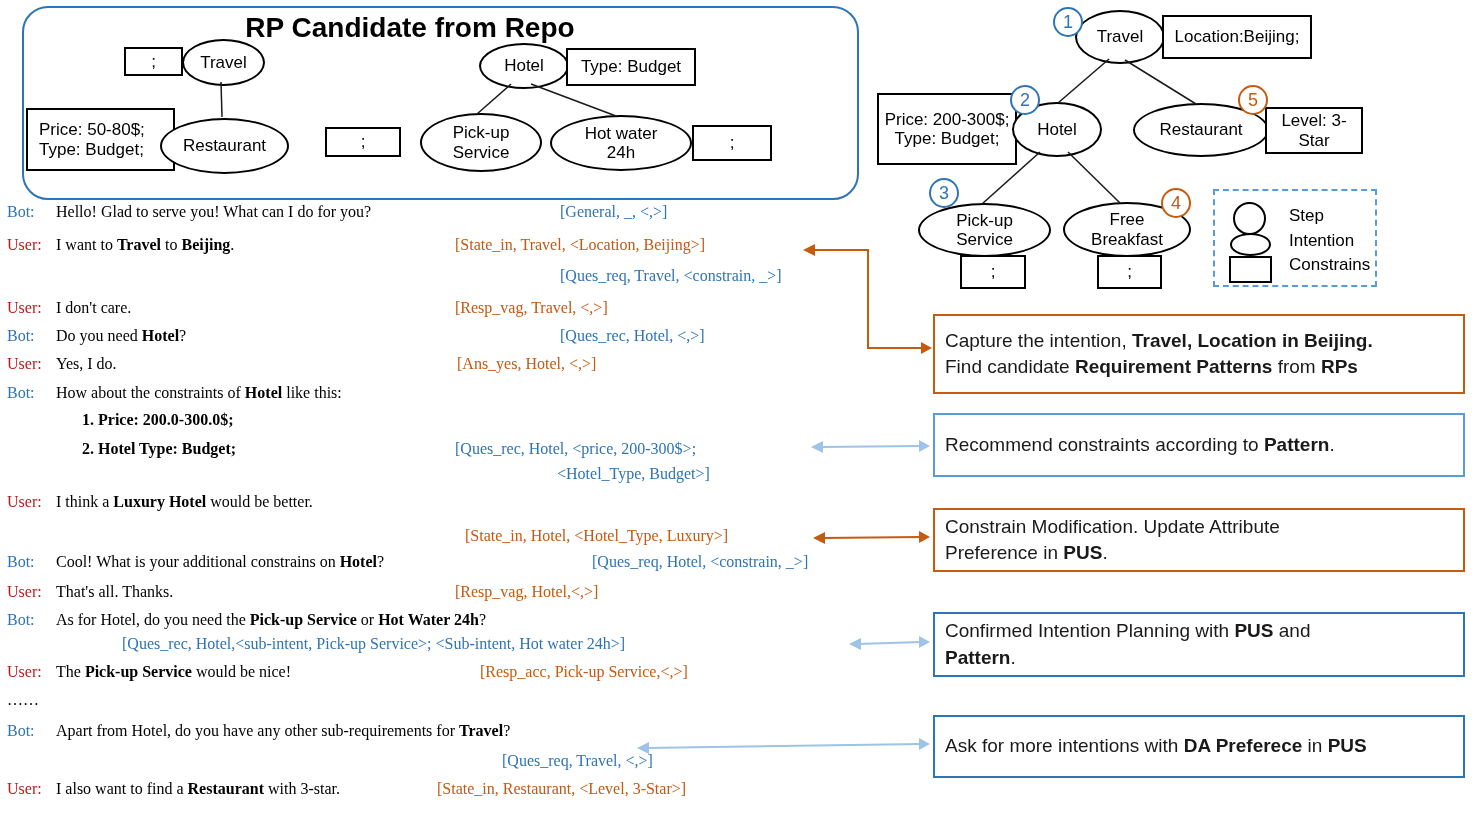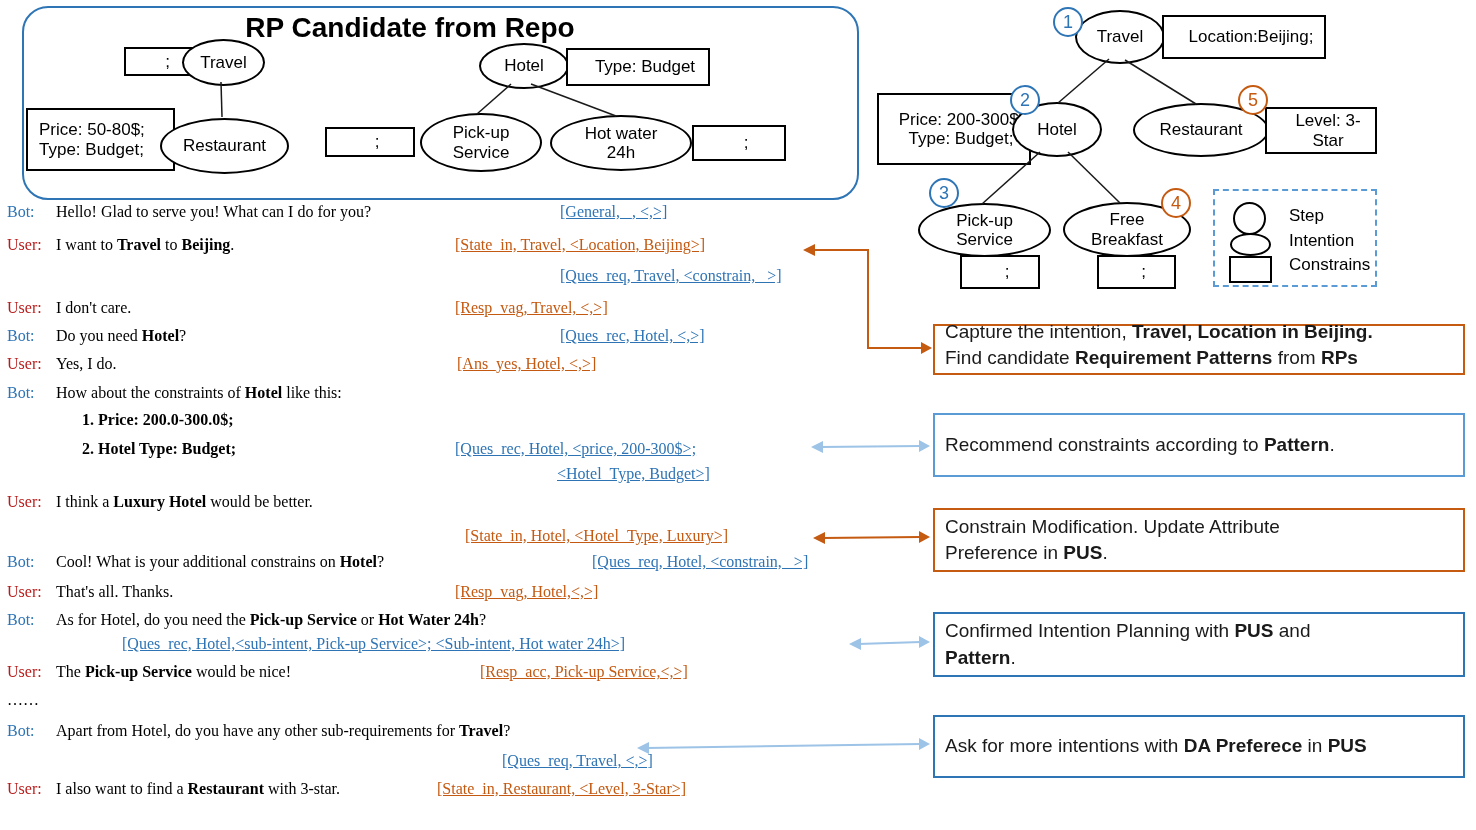--- a/index.html
+++ b/index.html
@@ -5,21 +5,21 @@
   html,body{margin:0;padding:0;background:#fff;}
   #stage{position:relative;width:1476px;height:830px;background:#fff;overflow:hidden;
          font-family:"Liberation Sans",sans-serif;color:#111;}
   #overlay{position:absolute;left:0;top:0;width:1476px;height:830px;pointer-events:none;z-index:6;}
 
   
   .node{position:absolute;display:flex;align-items:center;justify-content:center;
         text-align:center;white-space:pre-line;background:#fff;z-index:4;
         font-size:17px;line-height:1.12;color:#000;}
   .ellipse{border:2.2px solid #000;border-radius:50%;}
-  .rectbox{border:2.2px solid #000;padding-left:14px;}
+  .rectbox{border:2.2px solid #000;}
   .ta-l{justify-content:flex-start;text-align:left;padding-left:11px;}
   .step{position:absolute;width:26px;height:26px;border-radius:50%;background:#fff;
         display:flex;align-items:center;justify-content:center;font-size:18px;z-index:5;}
   .step.blue{border:2px solid #2E75B6;color:#2E75B6;}
   .step.orange{border:2px solid #C55A11;color:#C55A11;}
 
   #rp-box{position:absolute;left:22px;top:6px;width:833px;height:190px;
           border:2.5px solid #2E75B6;border-radius:26px;background:#fff;z-index:2;}
   #rp-title{position:absolute;left:230px;top:12px;width:360px;text-align:center;
             font-weight:bold;font-size:28px;color:#000;z-index:4;}
@@ -30,21 +30,21 @@
   .lg-shape{position:absolute;border:2px solid #000;background:#fff;}
   .lg-label{position:absolute;font-size:17px;color:#000;}
 
   
   #dialogue{position:absolute;left:0;top:0;width:1177px;height:830px;z-index:5;
             font-family:"Liberation Serif",serif;font-size:16px;color:#000;}
   .dline{position:absolute;white-space:nowrap;}
   .sp{display:inline-block;width:49px;}
   .sp.bot{color:#2E74B5;}
   .sp.user{color:#b91c1c;}
-  .ann{position:absolute;white-space:nowrap;text-decoration:underline;}
+  .ann{position:absolute;white-space:nowrap;}
   .ann.blue{color:#2E74B5;}
   .ann.orange{color:#C45911;}
 
   
   .callout{position:absolute;left:933px;width:532px;background:#fff;z-index:5;
            display:flex;align-items:center;padding:2px 10px;box-sizing:border-box;
            font-size:19px;line-height:1.38;color:#1a1a1a;}
   .callout.orange{border:2.5px solid #C55A11;}
   .callout.blue{border:2.5px solid #2E75B6;}
   .callout.lightblue{border:2.5px solid #5B9BD5;}
@@ -170,21 +170,21 @@
       <div class="dline" style="top: 663px; left: 7px;"><span class="sp user">User:</span><span class="msg"><span>The </span><b>Pick-up Service</b><span> would be nice!</span></span></div>
       <span class="ann orange" style="left: 480px; top: 663px;">[Resp_acc, Pick-up Service,&lt;,&gt;]</span>
       <div class="dline" style="top: 691px; left: 7px;"><span class="msg"><span>……</span></span></div>
       <div class="dline" style="top: 722px; left: 7px;"><span class="sp bot">Bot:</span><span class="msg"><span>Apart from Hotel, do you have any other sub-requirements for </span><b>Travel</b><span>?</span></span></div>
       <span class="ann blue" style="left: 502px; top: 752px;">[Ques_req, Travel, &lt;,&gt;]</span>
       <div class="dline" style="top: 780px; left: 7px;"><span class="sp user">User:</span><span class="msg"><span>I also want to find a </span><b>Restaurant</b><span> with 3-star. </span></span></div>
       <span class="ann orange" style="left: 437px; top: 780px;">[State_in, Restaurant, &lt;Level, 3-Star&gt;]</span>
     </div>
 
   <div id="callouts">
-      <div class="callout orange" style="top: 324px; height: 51px; align-items: flex-end;">
+      <div class="callout orange" style="top: 314px; height: 80px;">
         <div><span>Capture the intention, </span><b>Travel, Location in Beijing.</b><br><span>Find candidate </span><b>Requirement Patterns</b><span> from </span><b>RPs</b></div>
       </div>
       <div class="callout lightblue" style="top: 413px; height: 64px;">
         <div><span>Recommend constraints according to </span><b>Pattern</b><span>.</span></div>
       </div>
       <div class="callout orange" style="top: 508px; height: 64px;">
         <div><span>Constrain Modification. Update Attribute</span><br><span>Preference in </span><b>PUS</b><span>.</span></div>
       </div>
       <div class="callout blue" style="top: 612px; height: 65px;">
         <div><span>Confirmed Intention Planning with </span><b>PUS</b><span> and</span><br><b>Pattern</b><span>.</span></div>

